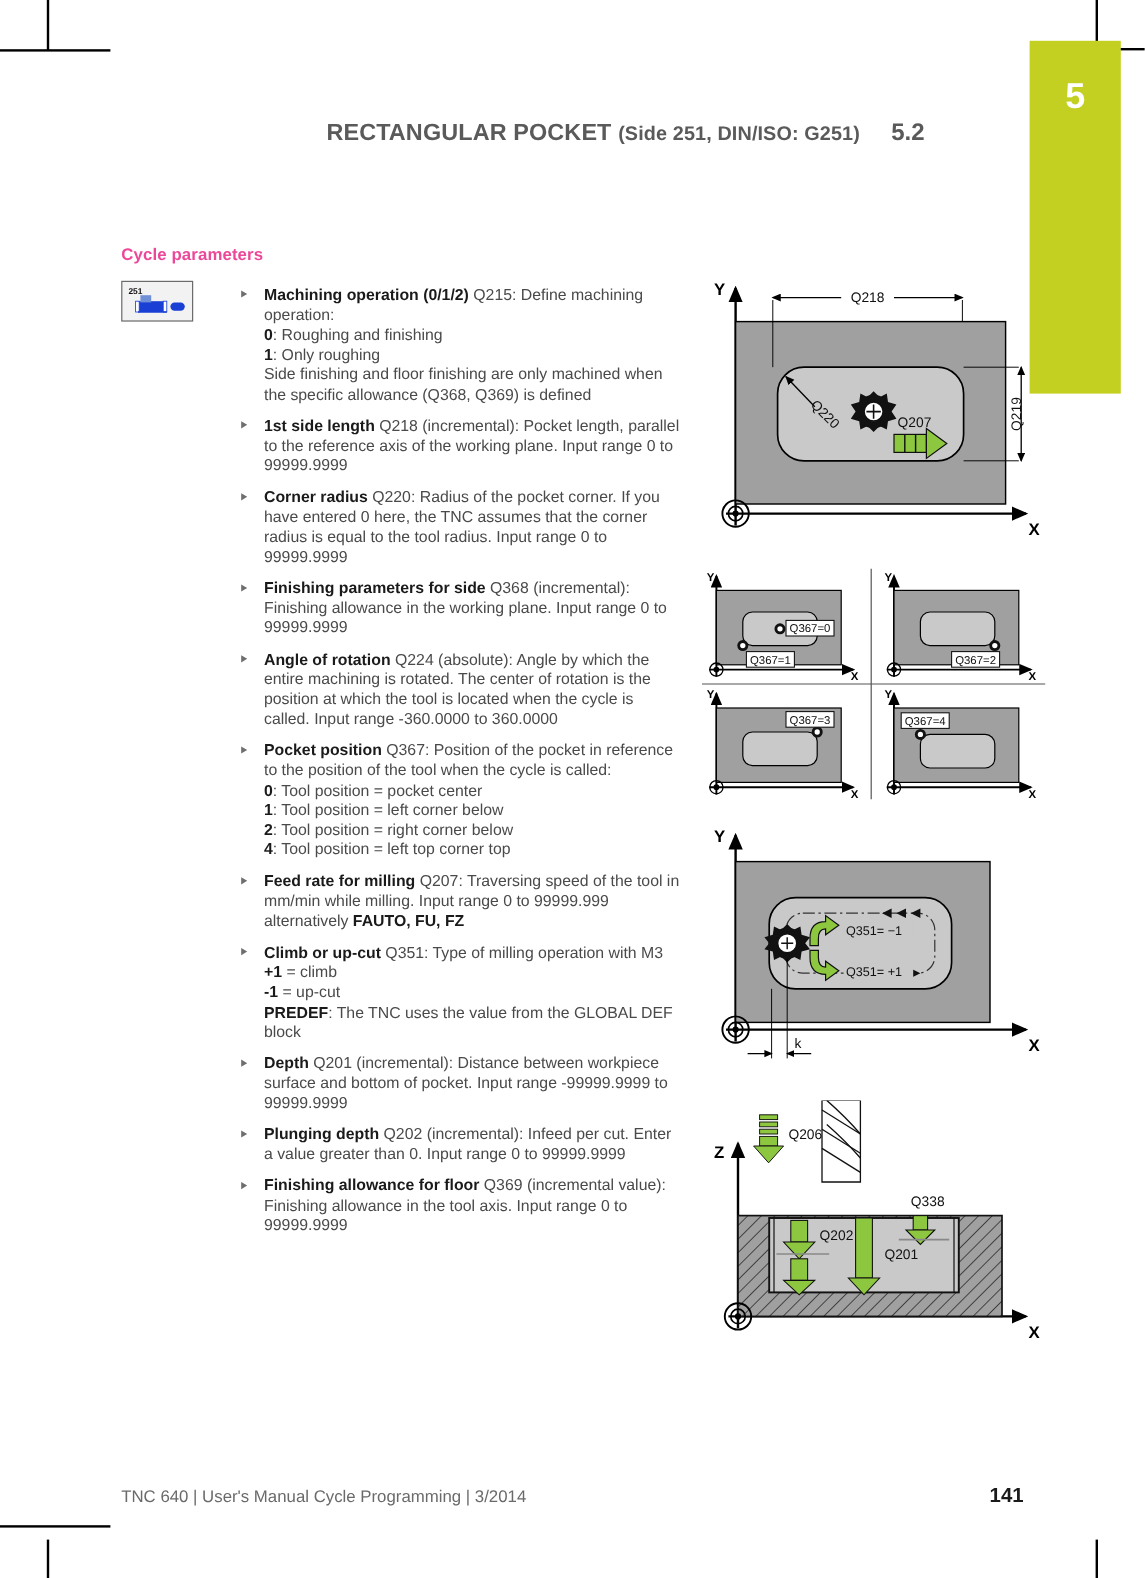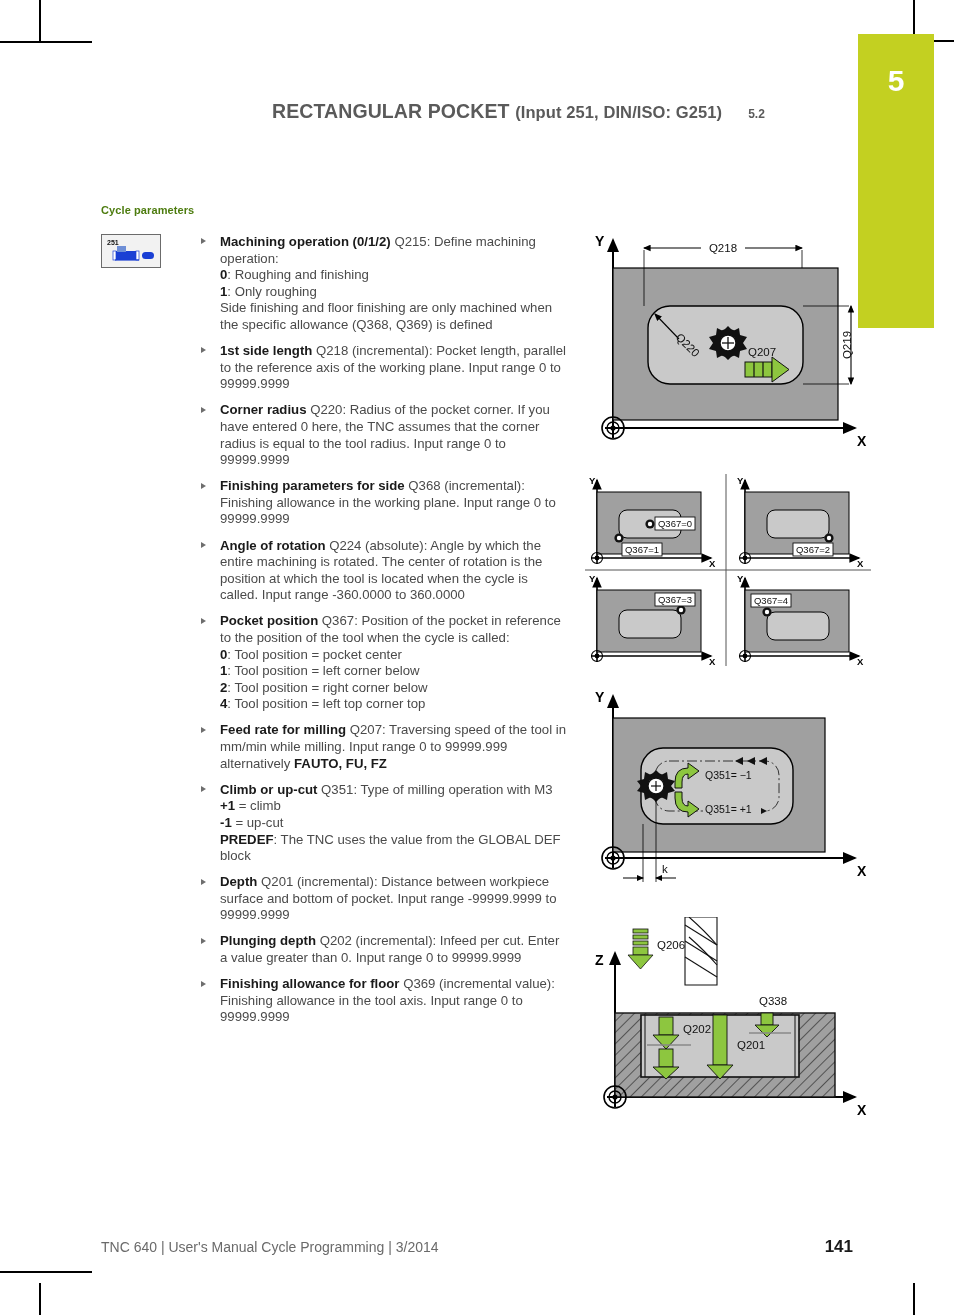--- a/index.html
+++ b/index.html
@@ -18,26 +18,26 @@
         text-align:center;line-height:1;padding-top:32px;
         font-family:"Liberation Sans",sans-serif;}
   #tab-rule{position:absolute;left:934px;top:40px;width:20px;height:1.5px;background:#000;}
 
   
   #page-header{position:absolute;left:272px;top:100px;width:580px;height:34px;
         display:flex;align-items:baseline;}
   #page-header .h-title{font-size:19.5px;font-weight:bold;color:#5a5a5a;
         letter-spacing:.1px;white-space:nowrap;}
   #page-header .h-title .sub{font-size:16.5px;}
-  #page-header .h-sec{font-size:12px;font-weight:bold;color:#5a5a5a;
+  #page-header .h-sec{font-size:20px;font-weight:bold;color:#5a5a5a;
         margin-left:26px;}
 
   
   #content-left{position:absolute;left:101px;top:204px;width:465px;}
-  #section-title{font-size:11px;font-weight:bold;color:#4d7c0f;
+  #section-title{font-size:14px;font-weight:bold;color:#ec4899;
         margin:0 0 18px 0;letter-spacing:.1px;}
 
   #cycle-icon{position:absolute;left:0px;top:30px;width:60px;height:34px;
         border:1px solid #6b6b6b;background:#f2f2f2;box-sizing:border-box;}
 
   .param-list{margin:13px;padding:0;list-style:none;width:365px;margin-left:100px;}
   .param{position:relative;padding-left:19px;margin-bottom:9.5px;
         font-size:13.2px;line-height:16.6px;color:#4a4a4a;}
   .param .bullet{position:absolute;left:0;top:4.4px;width:0;height:0;
         border-left:5.5px solid #6e6e6e;border-top:3.6px solid transparent;
@@ -66,21 +66,21 @@
 <div class="crop h" style="left:0px;top:1271px;"></div>
 <div class="crop v" style="left:39px;top:1283px;"></div>
 <div class="crop v" style="left:913px;top:1283px;"></div>
 
 <div id="chapter-tab">
   <div class="num">5</div>
 </div>
 <div id="tab-rule"></div>
 
 <div id="page-header">
-  <div class="h-title"><span>RECTANGULAR POCKET </span><span class="sub">(Input 251, DIN/ISO: G251)</span></div>
+  <div class="h-title"><span>RECTANGULAR POCKET </span><span class="sub">(Side 251, DIN/ISO: G251)</span></div>
   <div class="h-sec">5.2</div>
 </div>
 
 <div id="content-left">
   <h2 id="section-title">Cycle parameters</h2>
 
   <div id="cycle-icon">
     <svg width="58" height="32" viewBox="0 0 58 32">
       <text x="5" y="10" font-family="'Liberation Sans',sans-serif" font-size="7" font-weight="bold" fill="#111">251</text>
       <rect x="13" y="16" width="22" height="9" fill="#1a3fd4"></rect>

